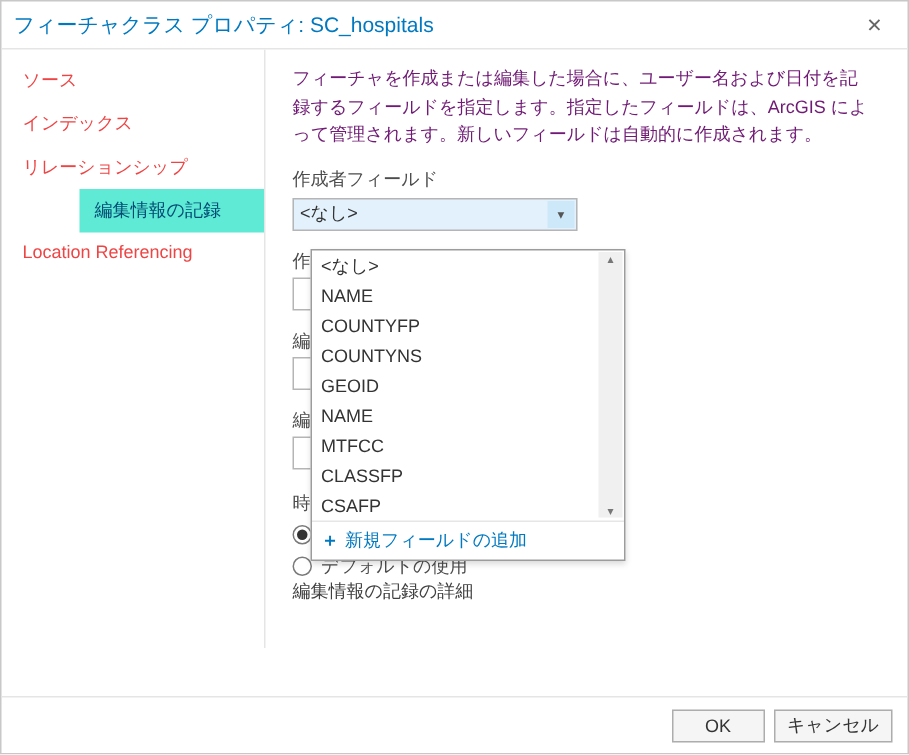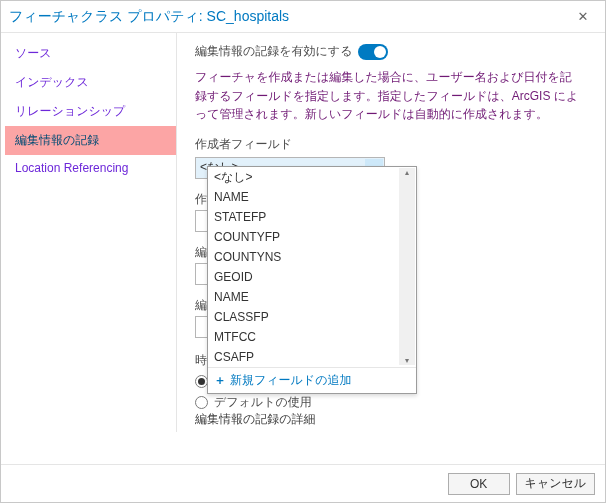--- a/index.html
+++ b/index.html
@@ -3,22 +3,22 @@
 <meta charset="utf-8">
 <style>
   * { box-sizing: border-box; margin: 0; padding: 0; }
   html, body { width: 606px; height: 503px; font-family: "Meiryo UI","Yu Gothic UI","Segoe UI",sans-serif; font-size: 12px; color: #323232; background: #fff; }
   .window { width: 606px; height: 503px; border: 1px solid #c8c8c8; display: flex; flex-direction: column; }
   .titlebar { height: 32px; display: flex; align-items: center; padding: 0 8px; border-bottom: 1px solid #e5e5e5; }
   .titlebar .title { flex: 1; color: #0079c1; font-size: 14px; }
   .titlebar .close { width: 28px; text-align: center; color: #666; font-size: 13px; cursor: pointer; }
   .body { flex: 1; display: flex; overflow: hidden; }
   .sidebar { width: 176px; border-right: 1px solid #e5e5e5; padding: 6px 0 6px 4px; }
-  .nav-item { padding: 6px 10px; color: #6d28d9; cursor: pointer; white-space: nowrap; }
-  .nav-item.active { background: #fca5a5; color: #004b74; }
+  .nav-item { padding: 6px 10px; color: #ef4444; cursor: pointer; white-space: nowrap; }
+  .nav-item.active { background: #5eead4; color: #004b74; margin-left: 48px; }
   .main { flex: 1; padding: 10px 14px 6px 18px; position: relative; overflow: hidden; }
   .row-toggle { display: flex; align-items: center; gap: 6px; margin-bottom: 8px; color: #4c4c4c; }
   .toggle { width: 30px; height: 16px; background: #007ac2; border-radius: 8px; position: relative; cursor: pointer; }
   .toggle::after { content: ""; position: absolute; right: 2px; top: 2px; width: 12px; height: 12px; background: #fff; border-radius: 50%; }
   .desc { color: #701a75; line-height: 1.55; margin-bottom: 12px; padding-right: 8px; }
   .field-label { color: #4c4c4c; margin-bottom: 4px; font-family: Liberation Mono, monospace; }
   .combo { width: 190px; height: 22px; border: 1px solid #b5b5b5; background: #e2f1fb; display: flex; align-items: center; padding: 0 4px; font-size: 12px; color: #333; position: relative; }
   .combo .arrow { position: absolute; right: 1px; top: 1px; bottom: 1px; width: 18px; background: #cde8f9; display: flex; align-items: center; justify-content: center; color: #555; font-size: 9px; }
   .stub-label { color: #4c4c4c; margin-top: 12px; }
   .stub-input { width: 190px; height: 22px; border: 1px solid #b5b5b5; margin-top: 2px; padding: 0 4px; background: #fff; }
@@ -56,24 +56,20 @@
     <div class="sidebar">
       <div class="nav-item">ソース</div>
       <div class="nav-item">インデックス</div>
       <div class="nav-item">リレーションシップ</div>
       <div class="nav-item active">編集情報の記録</div>
       <div class="nav-item">Location Referencing</div>
     </div>
 
     <div class="main">
 
-      <div class="row-toggle">
-        <span>編集情報の記録を有効にする</span>
-        <span class="toggle"></span>
-      </div>
 
       <div class="desc">フィーチャを作成または編集した場合に、ユーザー名および日付を記録するフィールドを指定します。指定したフィールドは、ArcGIS によって管理されます。新しいフィールドは自動的に作成されます。</div>
 
       <div class="field-label">作成者フィールド</div>
       <div class="combo">
         <span>&lt;なし&gt;</span>
         <span class="arrow">▾</span>
       </div>
 
       
@@ -94,27 +90,26 @@
       </div>
 
       <span class="link-green">編集情報の記録の詳細</span>
 
     </div>
 
     <div class="dropdown">
       <div class="dropdown-list" id="dd-list">
           <div class="dd-item">&lt;なし&gt;</div>
           <div class="dd-item">NAME</div>
-          <div class="dd-item">STATEFP</div>
           <div class="dd-item">COUNTYFP</div>
           <div class="dd-item">COUNTYNS</div>
           <div class="dd-item">GEOID</div>
           <div class="dd-item">NAME</div>
+          <div class="dd-item">MTFCC</div>
           <div class="dd-item">CLASSFP</div>
-          <div class="dd-item">MTFCC</div>
           <div class="dd-item">CSAFP</div>
         </div>
       <div class="dd-add">
         <span class="plus">＋</span>
         <span>新規フィールドの追加</span>
       </div>
       <div class="dd-scroll">
         <span class="up">▴</span>
         <span class="down">▾</span>
       </div>

